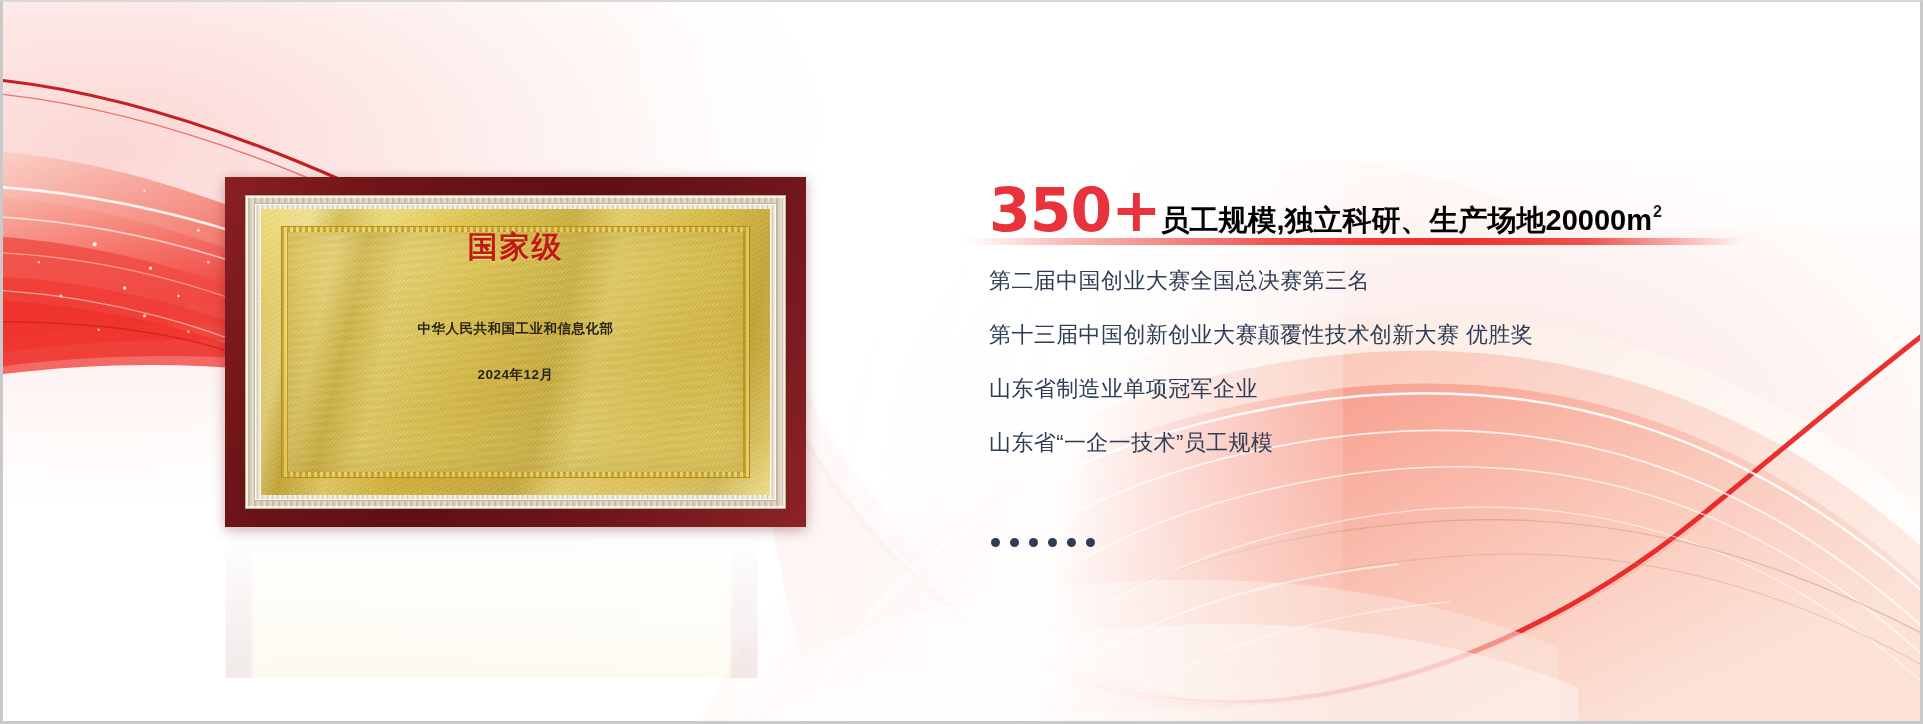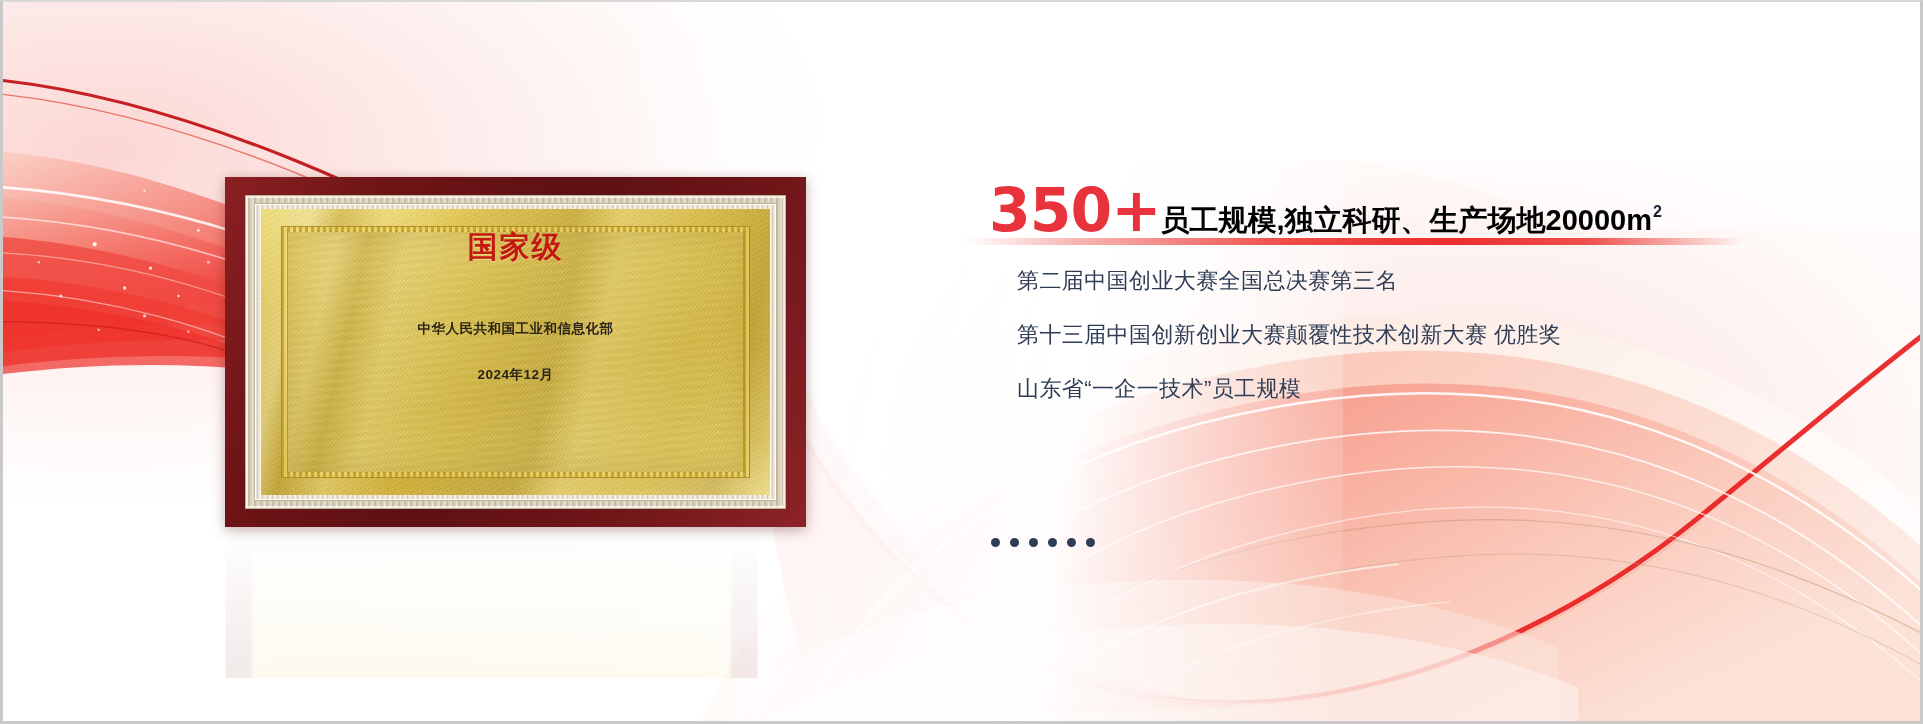--- a/index.html
+++ b/index.html
@@ -292,21 +292,20 @@
     width: 820px;
   }
   .award-item {
     font-family: "Liberation Sans", "DejaVu Sans", sans-serif;
     font-size: 22px;
     color: #2e3d55;
     letter-spacing: 0.4px;
     line-height: 1;
     margin-bottom: 32px;
     white-space: nowrap;
-    margin-left: 28px;
   }
   #ellipsis-dots {
     position: absolute;
     left: 988px;
     top: 536px;
     display: flex;
     gap: 10px;
   }
   .dot {
     width: 9px;
@@ -461,20 +460,21 @@
       <span class="headline-number">350+</span>
       <span class="headline-text">员工规模,独立科研、生产场地20000m</span>
       <span class="headline-sup">2</span>
     </div>
   </div>
   <div id="headline-rule"></div>
 
   <div id="award-list">
     <div class="award-item">第二届中国创业大赛全国总决赛第三名</div>
     <div class="award-item">第十三届中国创新创业大赛颠覆性技术创新大赛 优胜奖</div>
+    <div class="award-item">山东省制造业单项冠军企业</div>
     <div class="award-item">山东省“一企一技术”员工规模</div>
   </div>
 
   <div id="ellipsis-dots">
     <span class="dot"></span>
     <span class="dot"></span>
     <span class="dot"></span>
     <span class="dot"></span>
     <span class="dot"></span>
     <span class="dot"></span>

